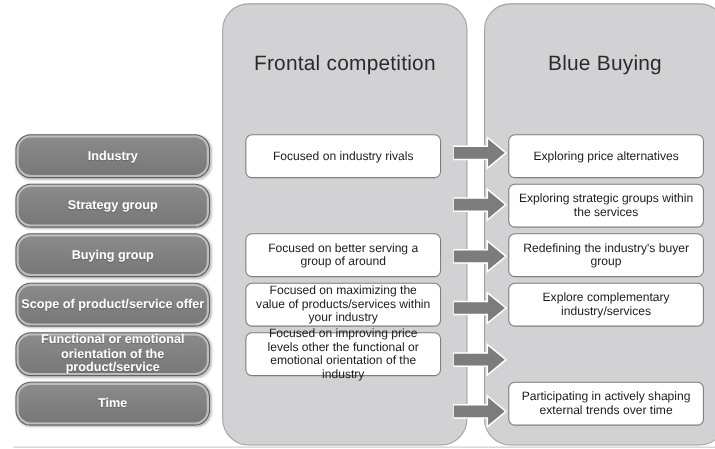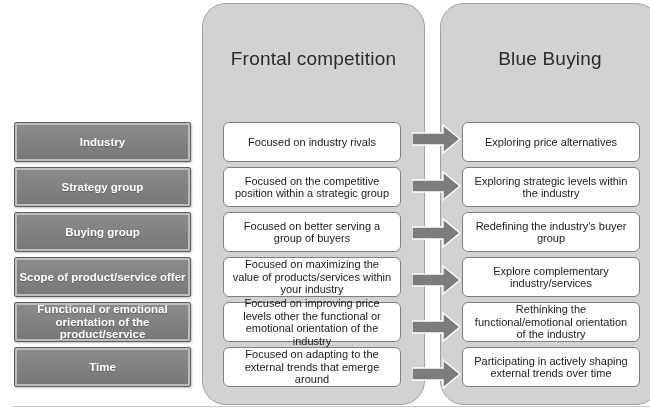--- a/index.html
+++ b/index.html
@@ -38,21 +38,21 @@
     position:absolute;top:44px;left:0;width:100%;
     text-align:center;
     font-size:19px;letter-spacing:.2px;
     color:var(--title-color);
   }
   
   .row-label{
     position:absolute;left:2px;width:177px;height:40px;
     background:linear-gradient(180deg,var(--label-fill-top),var(--label-fill-bottom));
     border:1px solid var(--label-border);
-    border-radius:2px;
+    border-radius:14px;
     box-shadow:inset 0 0 0 2px var(--label-bevel), 1px 1px 2px rgba(0,0,0,0.25);
     display:flex;align-items:center;justify-content:center;
     text-align:center;
     color:#ffffff;font-weight:bold;font-size:11.5px;line-height:12.5px;
     padding:2px 4px;
     text-shadow:0 1px 1px rgba(0,0,0,0.25);
   }
   
   .cell{
     position:absolute;width:178px;height:40px;
@@ -94,31 +94,28 @@
   </div>
 
   <div class="row-label r0">Industry</div>
   <div class="row-label r1">Strategy group</div>
   <div class="row-label r2">Buying group</div>
   <div class="row-label r4">Functional or emotional orientation of the product/service</div>
   <div class="row-label r3">Scope of product/service offer</div>
   <div class="row-label r5">Time</div>
 
   <div class="cell mid r0">Focused on industry rivals</div>
-  <div class="cell mid r1">Focused on the competitive position within a strategic group</div>
-  <div class="cell mid r2">Focused on better serving a group of buyers</div>
+  <div class="cell mid r2">Focused on better serving a group of around</div>
   <div class="cell mid r3">Focused on maximizing the value of products/services within your industry</div>
   <div class="cell mid r4">Focused on improving price levels other the functional or emotional orientation of the industry</div>
-  <div class="cell mid r5">Focused on adapting to the external trends that emerge around</div>
 
   <div class="cell right r0">Exploring price alternatives</div>
-  <div class="cell right r1">Exploring strategic levels within the industry</div>
+  <div class="cell right r1">Exploring strategic groups within the services</div>
   <div class="cell right r2">Redefining the industry's buyer group</div>
   <div class="cell right r3">Explore complementary industry/services</div>
-  <div class="cell right r4">Rethinking the functional/emotional orientation of the industry</div>
   <div class="cell right r5">Participating in actively shaping external trends over time</div>
 
   <div class="arrow a0">
     <svg viewBox="0 0 49 30">
         <polygon points="0,9 31,9 31,1 48,15 31,29 31,21 0,21" fill="#7c7c7c" stroke="#ffffff" stroke-width="1.4"></polygon>
       </svg>
   </div>
   <div class="arrow a1">
     <svg viewBox="0 0 49 30">
         <polygon points="0,9 31,9 31,1 48,15 31,29 31,21 0,21" fill="#7c7c7c" stroke="#ffffff" stroke-width="1.4"></polygon>

